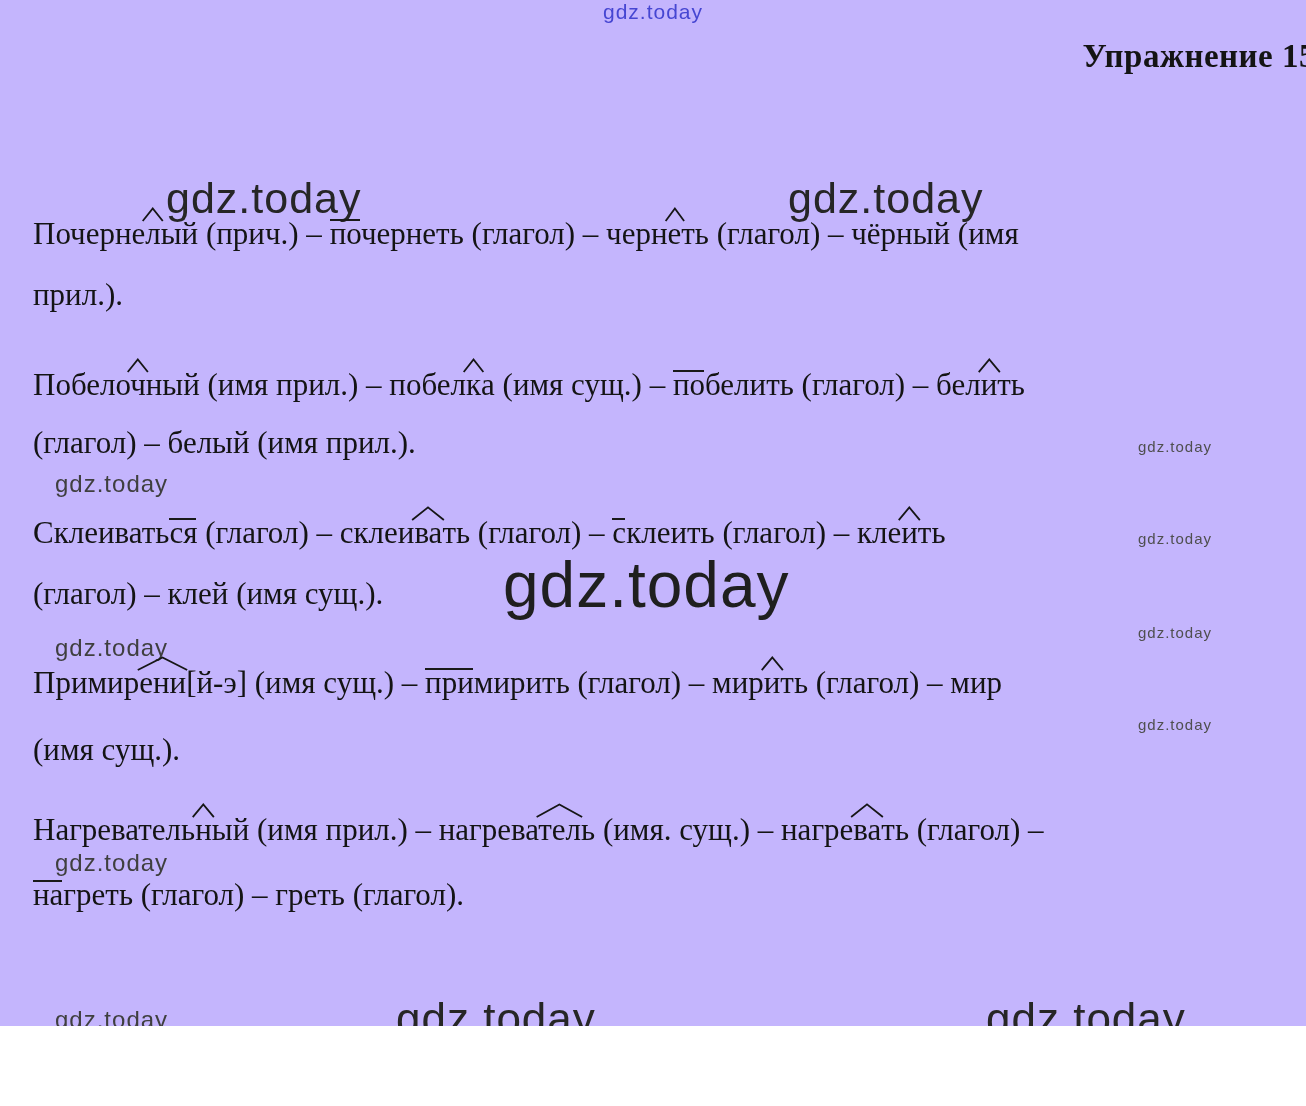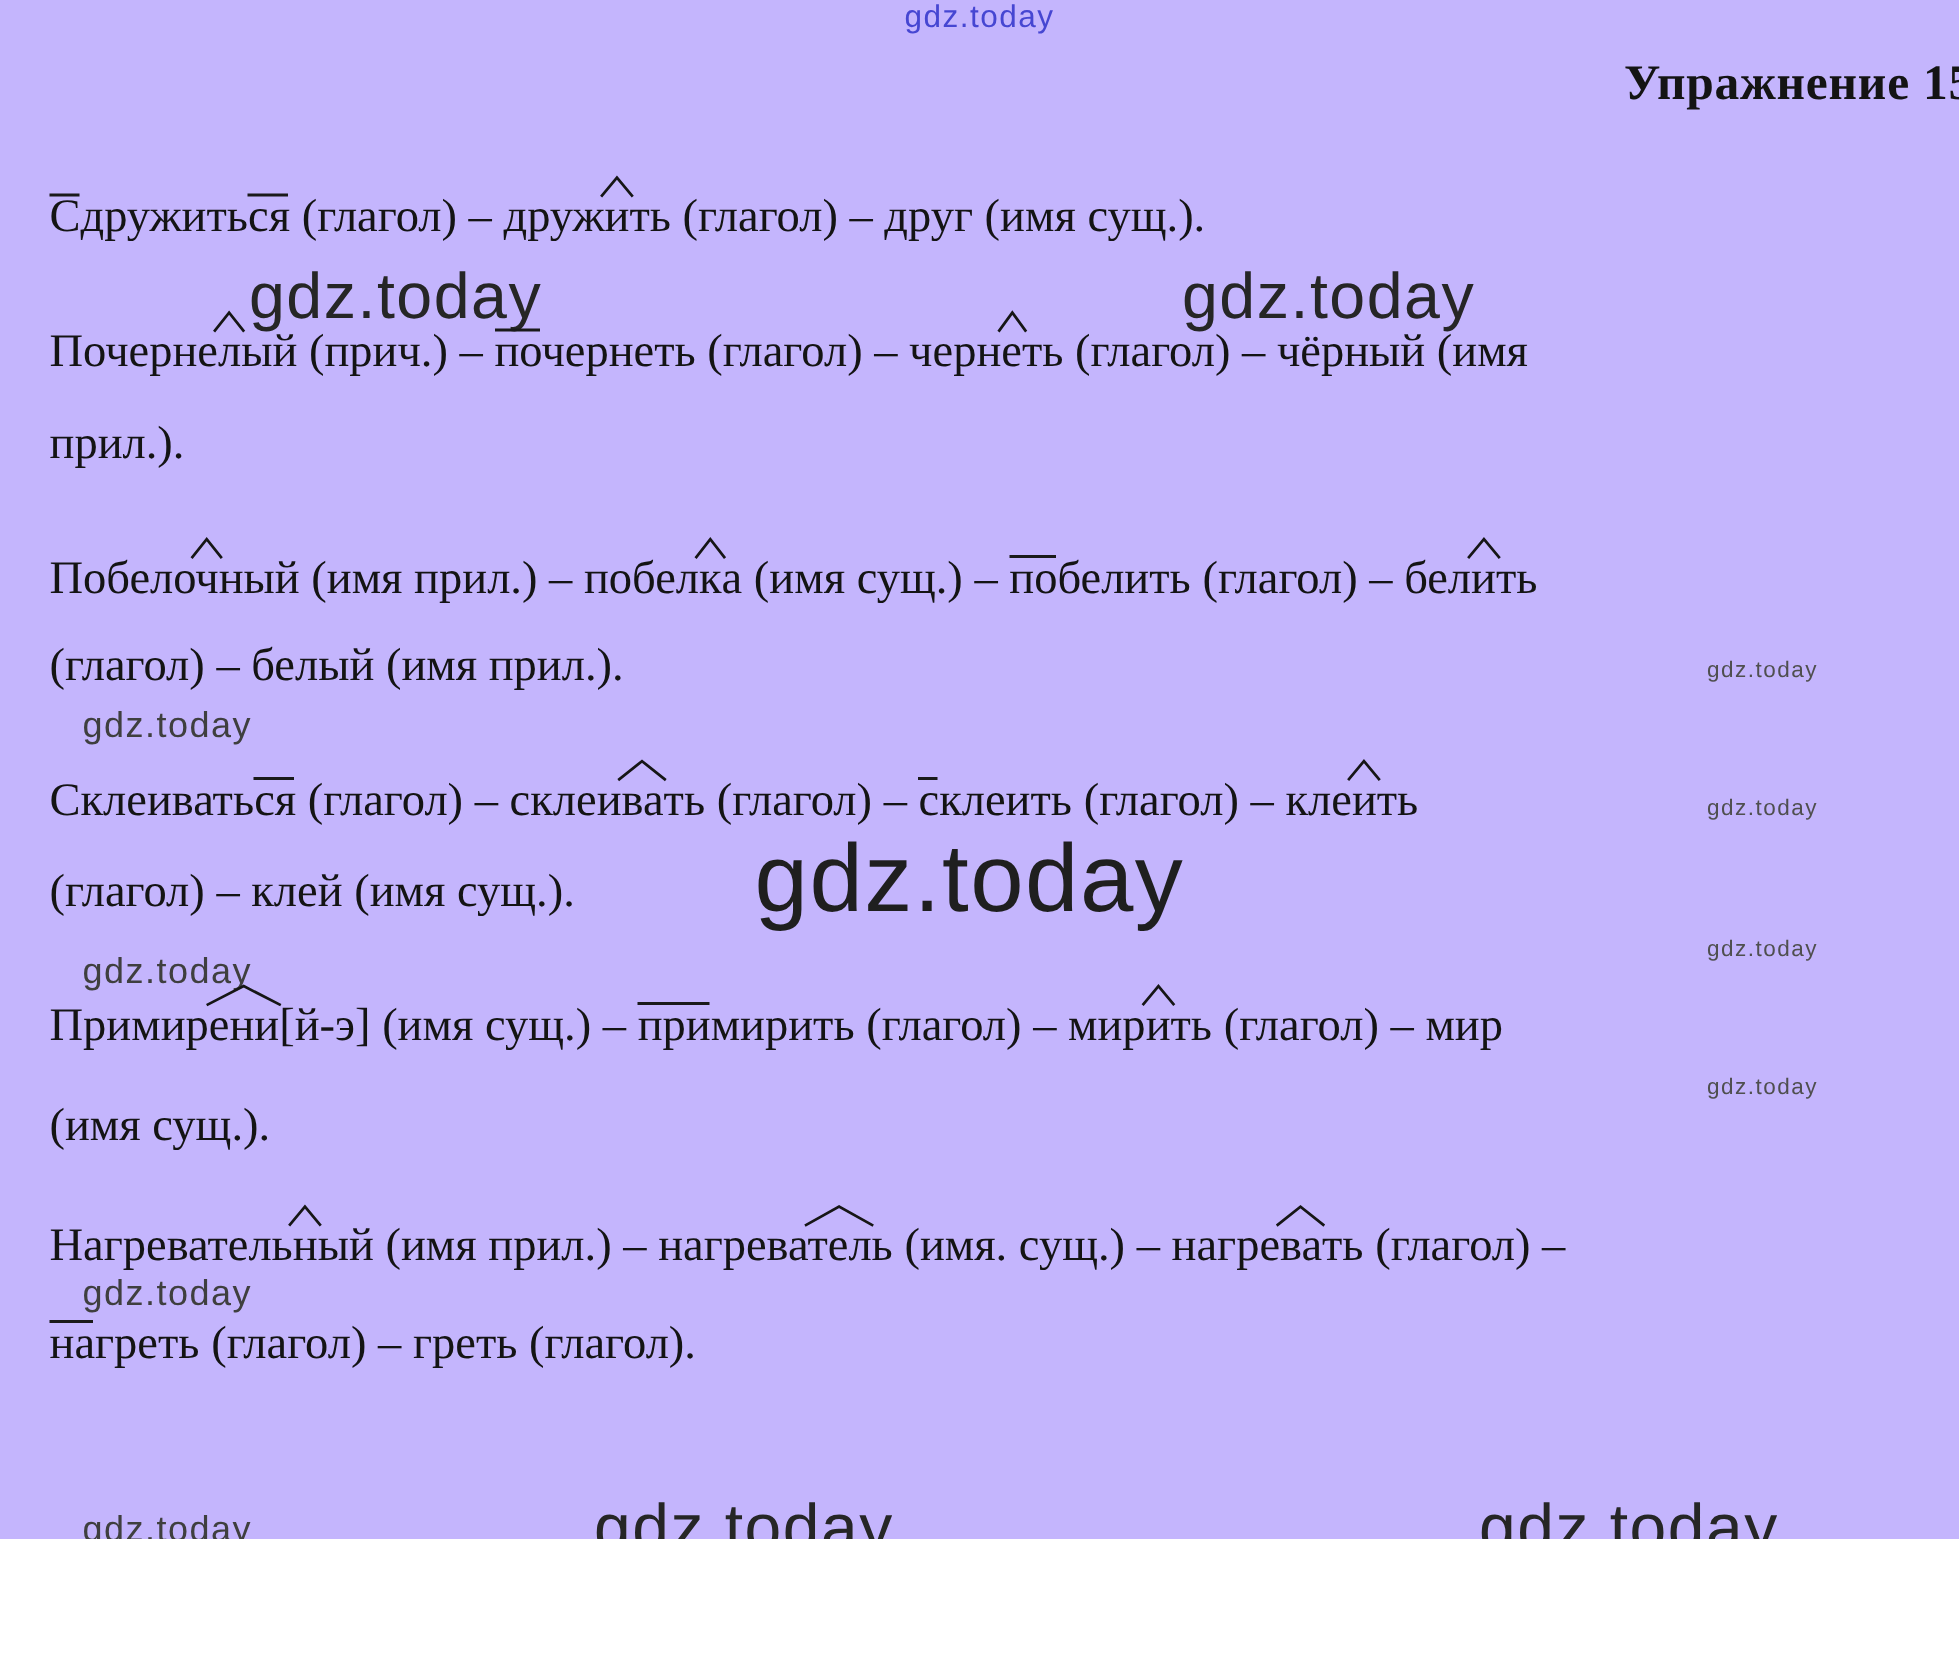--- a/index.html
+++ b/index.html
@@ -71,23 +71,20 @@
   <div class="wm r2">gdz.today</div>
   <div class="wm r3">gdz.today</div>
   <div class="wm r4">gdz.today</div>
   <div class="wm c1">gdz.today</div>
   <div class="wm b1">gdz.today</div>
   <div class="wm b2">gdz.today</div>
 
   <h1 class="title">Упражнение 157</h1>
 
   <div class="text-layer">
-      <div class="line" style="top: 126px;"><span class="mk ov">С</span><span>дружить</span><span class="mk ov">ся</span><span> (глагол) – друж</span><span class="mk cr">и<svg viewBox="0 0 60 16" preserveAspectRatio="none" class="caret-svg">
-            <path d="M2 15 L30 1.5 L58 15" fill="none" stroke="#161616" stroke-width="1.8" vector-effect="non-scaling-stroke"></path>
-          </svg></span><span>ть (глагол) – друг (имя сущ.).</span></div>
       <div class="line" style="top: 216px;"><span>Почерне</span><span class="mk cr">л<svg viewBox="0 0 60 16" preserveAspectRatio="none" class="caret-svg">
             <path d="M2 15 L30 1.5 L58 15" fill="none" stroke="#161616" stroke-width="1.8" vector-effect="non-scaling-stroke"></path>
           </svg></span><span>ый (прич.) – </span><span class="mk ov">по</span><span>чернеть (глагол) – черн</span><span class="mk cr">е<svg viewBox="0 0 60 16" preserveAspectRatio="none" class="caret-svg">
             <path d="M2 15 L30 1.5 L58 15" fill="none" stroke="#161616" stroke-width="1.8" vector-effect="non-scaling-stroke"></path>
           </svg></span><span>ть (глагол) – чёрный (имя</span></div>
       <div class="line" style="top: 277px;"><span>прил.).</span></div>
       <div class="line" style="top: 367px;"><span>Побело</span><span class="mk cr">ч<svg viewBox="0 0 60 16" preserveAspectRatio="none" class="caret-svg">
             <path d="M2 15 L30 1.5 L58 15" fill="none" stroke="#161616" stroke-width="1.8" vector-effect="non-scaling-stroke"></path>
           </svg></span><span>ный (имя прил.) – побел</span><span class="mk cr">к<svg viewBox="0 0 60 16" preserveAspectRatio="none" class="caret-svg">
             <path d="M2 15 L30 1.5 L58 15" fill="none" stroke="#161616" stroke-width="1.8" vector-effect="non-scaling-stroke"></path>

